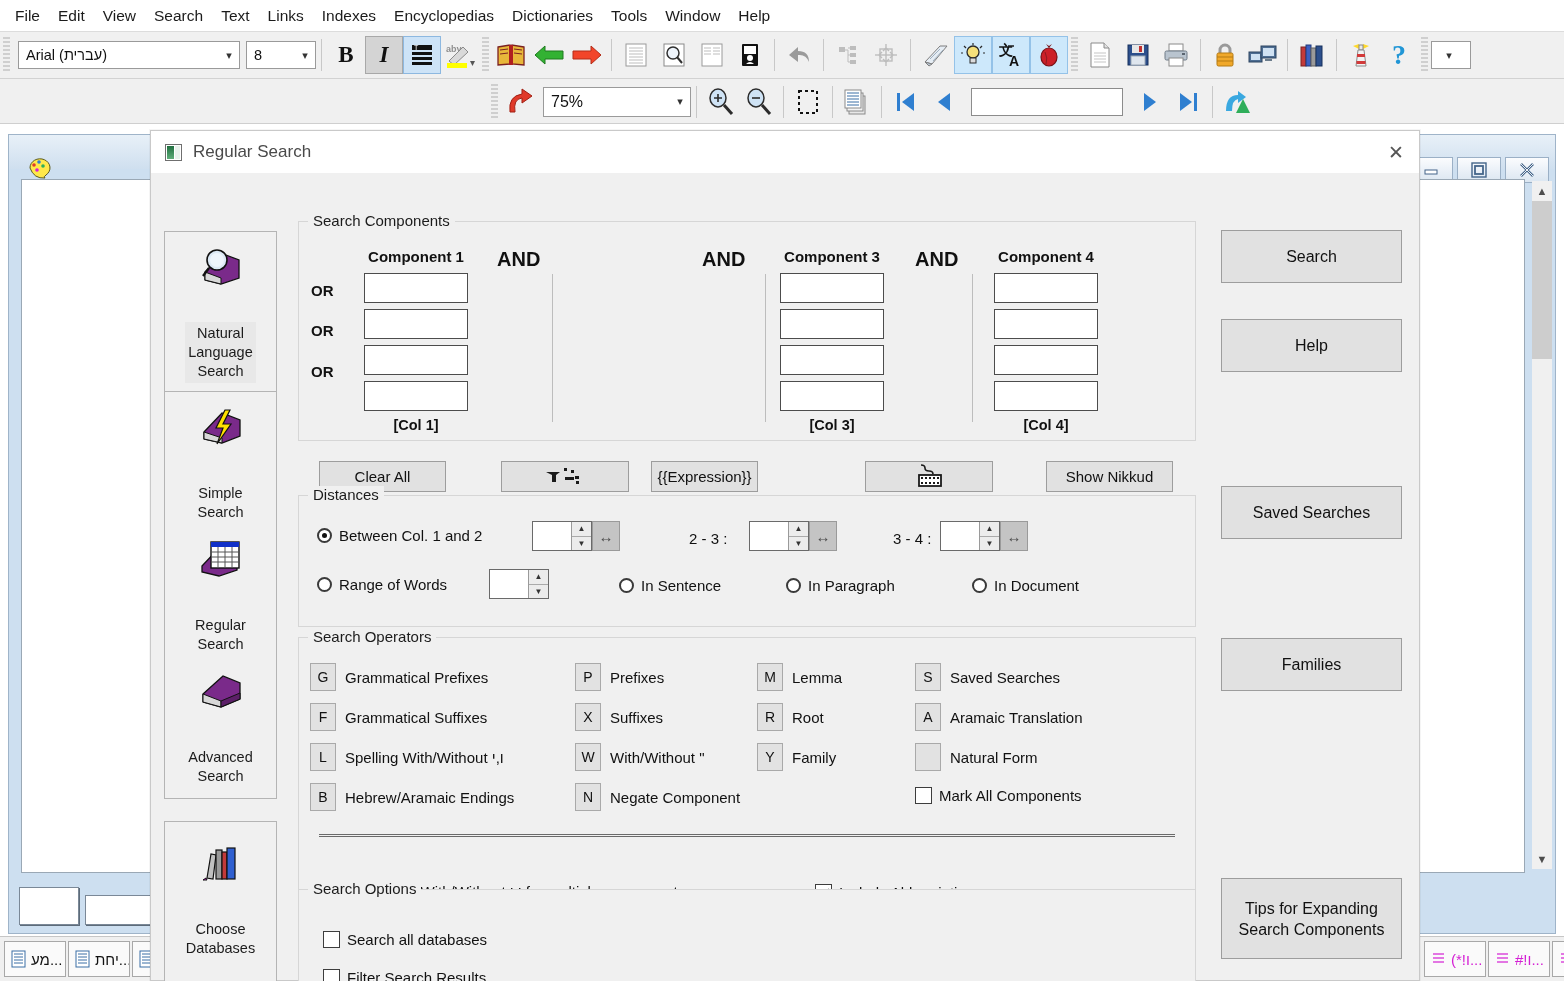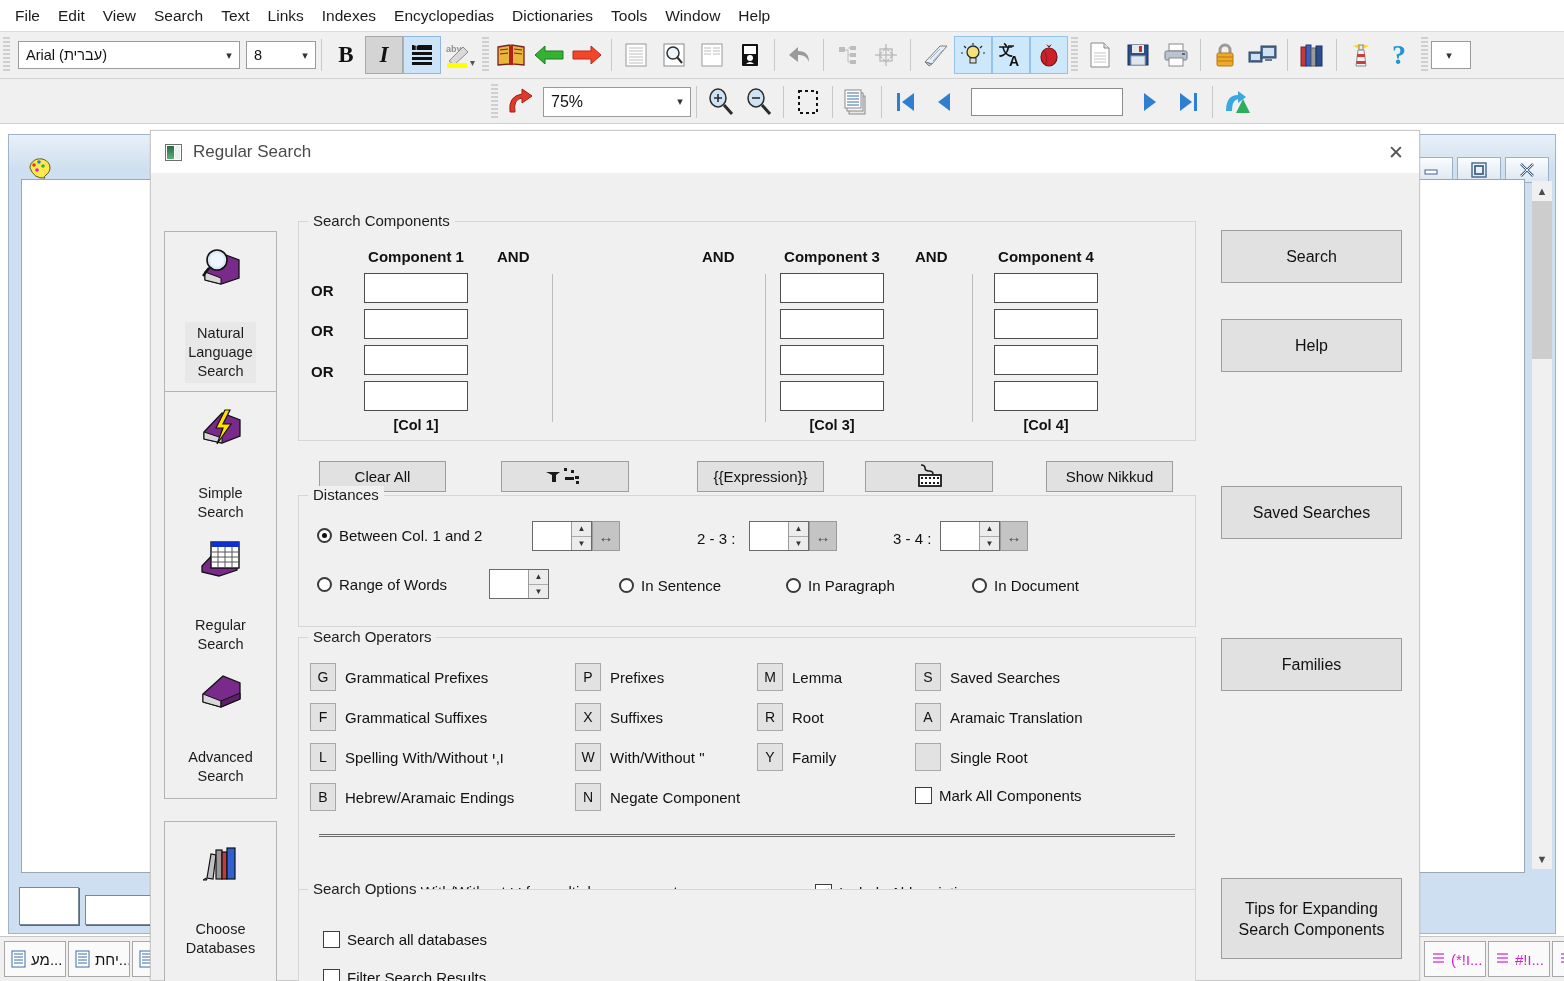--- a/index.html
+++ b/index.html
@@ -204,21 +204,21 @@
   }
   .comp-input {
     width: 104px; height: 30px; background: #fff; border: 1px solid #4c4c4c;
     margin-bottom: 6px;
   }
   .comp-foot {
     font-size: 14.5px; font-weight: bold; color: #111; text-align: center;
     margin-top: 2px;
   }
   .and-lbl {
-    position: absolute; top: 26px; font-size: 15px; font-weight: bold;
+    position: absolute; top: 26px; font-size: 20px; font-weight: bold;
     color: #111; white-space: nowrap;
   }
   .vdiv { position: absolute; top: 52px; width: 1px; height: 148px; background: #bdbdbd; }
   .or-lbl {
     position: absolute; left: 12px; font-size: 15px; font-weight: bold; color: #111;
   }
 
   .dlgbtn {
     background: #e1e1e1; border: 1px solid #9d9d9d;
     font-size: 15px; color: #111;
@@ -909,21 +909,21 @@
       <svg width="46" height="22" viewBox="0 0 46 22">
         <path d="M4 6 L18 6 L14 9 L14 16 L10 16 L10 9 Z" fill="#1a1a1a"></path>
         <rect x="22" y="2" width="3" height="3" fill="#1a1a1a"></rect>
         <rect x="29" y="4" width="3" height="3" fill="#1a1a1a"></rect>
         <rect x="23" y="11" width="9" height="3" fill="#1a1a1a"></rect>
         <rect x="33" y="10" width="4" height="3" fill="#1a1a1a"></rect>
         <rect x="34" y="15" width="3" height="3" fill="#1a1a1a"></rect>
       </svg>
     </div>
 
-    <div class="dlgbtn rowbtn" style="left:546px;top:288px;width:127px">{{Expression}}</div>
+    <div class="dlgbtn rowbtn" style="left:500px;top:288px;width:107px">{{Expression}}</div>
 
     <div class="dlgbtn rowbtn" style="left:714px;top:288px;width:128px">
       <svg width="44" height="28" viewBox="0 0 44 28">
         <path d="M14 2 q4 0 4 3 q0 3 4 3 q4 0 4 3" stroke="#1a1a1a" fill="none" stroke-width="1.6"></path>
         <rect x="12" y="12" width="22" height="11" fill="#fff" stroke="#1a1a1a" stroke-width="1.8"></rect>
         <g fill="#1a1a1a">
           <rect x="14" y="14" width="2" height="2"></rect>
             <rect x="18" y="14" width="2" height="2"></rect>
           <rect x="22" y="14" width="2" height="2"></rect>
             <rect x="26" y="14" width="2" height="2"></rect>
@@ -953,21 +953,21 @@
           <div class="sbtns">
             <div>▲</div>
             <div>▼</div>
           </div>
         </div>
         <div class="arrbtn">
           <span>↔</span>
         </div>
       </div>
 
-      <div class="dist-lbl" style="position:absolute;left:398px;top:34px">2 - 3 :</div>
+      <div class="dist-lbl" style="position:absolute;left:390px;top:34px">2 - 3 :</div>
       <div style="position:absolute;left:450px;top:25px;display:flex">
         <div class="spin">
           <div class="sv"></div>
           <div class="sbtns">
             <div>▲</div>
             <div>▼</div>
           </div>
         </div>
         <div class="arrbtn">
           <span>↔</span>
@@ -1068,21 +1068,21 @@
       <div class="opitem" style="left:616px;top:25px">
         <span class="opkey">S</span>
         <span class="otxt">Saved Searches</span>
       </div>
       <div class="opitem" style="left:616px;top:65px">
         <span class="opkey">A</span>
         <span class="otxt">Aramaic Translation</span>
       </div>
       <div class="opitem" style="left:616px;top:105px">
         <span class="opkey"></span>
-        <span class="otxt">Single Root</span>
+        <span class="otxt">Natural Form</span>
       </div>
 
       <div class="cblabel" style="position:absolute;left:616px;top:149px">
         <span class="cbox"></span>
         <span>Mark All Components</span>
       </div>
 
       <div class="oprule" style="top:196px"></div>
 
       <div class="cblabel" style="position:absolute;left:40px;top:245px">

